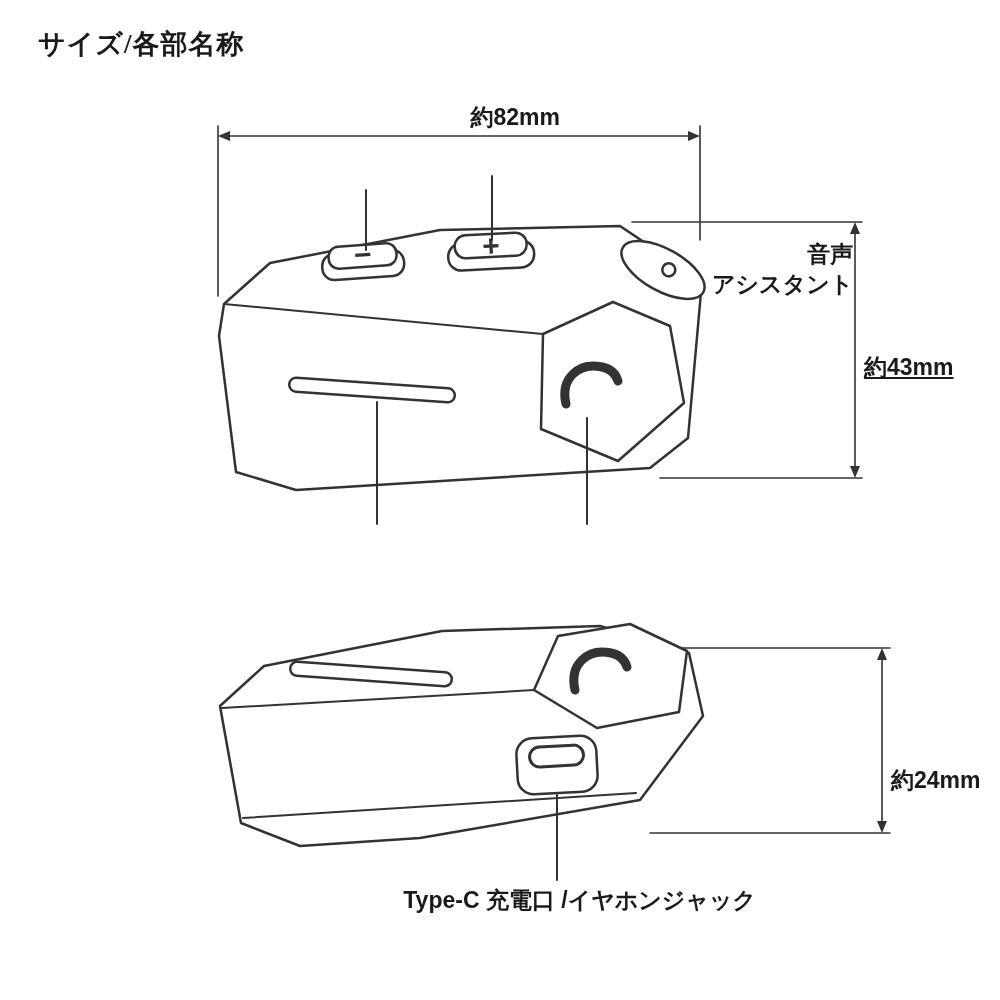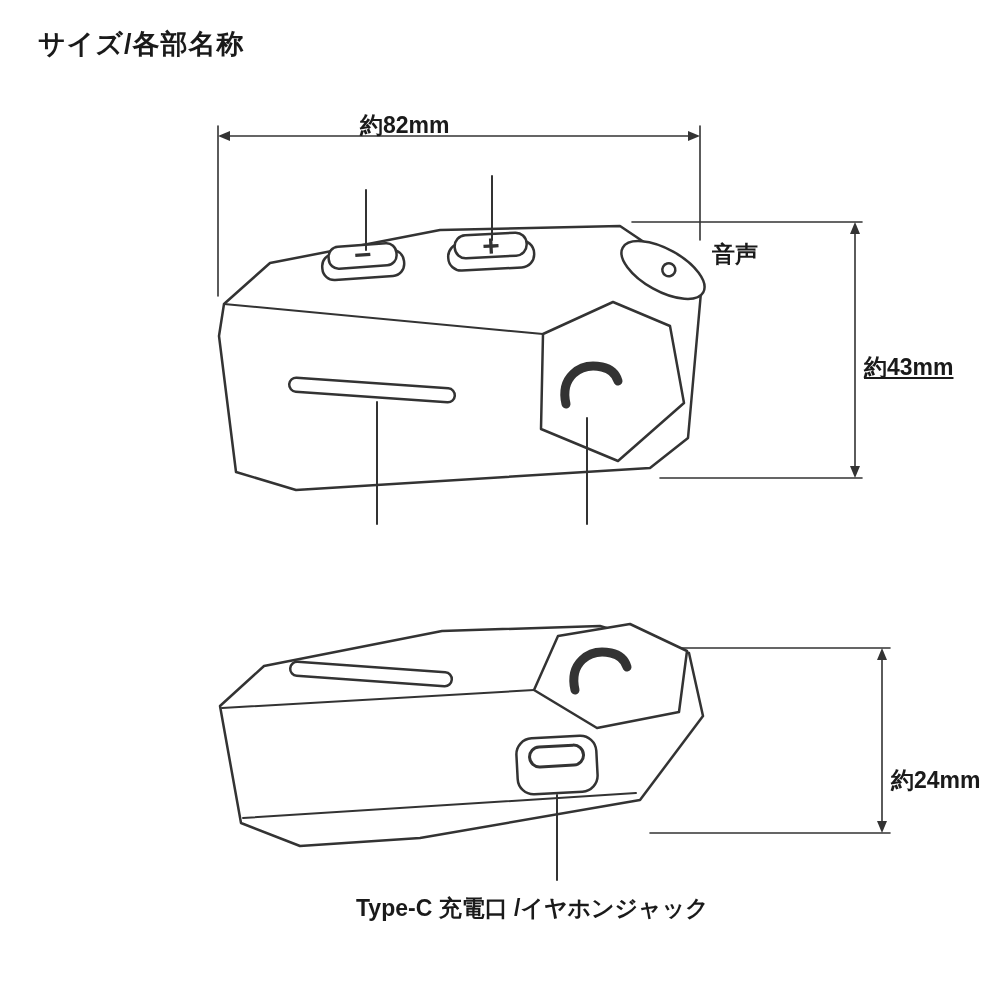--- a/index.html
+++ b/index.html
@@ -3,27 +3,27 @@
 <meta charset="utf-8">
 <style>
   html,body { margin:0; padding:0; background:#ffffff; }
   .canvas {
     position:relative; width:1000px; height:1000px; background:#ffffff;
     font-family:"Liberation Sans","DejaVu Sans",sans-serif;
     color:#1a1a1a; overflow:hidden;
   }
   .title {
     position:absolute; left:38px; top:26px; margin:0;
-    font-size:27px; font-weight:bold; letter-spacing:1px;
+    font-size:27px; font-weight:bold; letter-spacing:1px;font-family:Liberation Serif, serif;
   }
   .lbl {
     position:absolute; font-size:23px; font-weight:bold;
     white-space:nowrap; line-height:1.3;
   }
-  .center { text-align:left;margin-top:8px; }
+  .center { text-align:right; }
   svg.art { position:absolute; left:0; top:0; }
   svg text {
     font-family:"Liberation Sans","DejaVu Sans",sans-serif;
     font-weight:bold;
   }
 </style>
 </head>
 <body>
 
 <div class="canvas">
@@ -109,20 +109,21 @@
   </svg>
 
   <h1 class="title">サイズ/各部名称</h1>
 
   <div class="lbl center" style="left:360px; top:103px; width:200px;">約82mm</div>
 
 
 
   <div class="lbl" style="left:712px; top:240px;text-align:right;">
     <div>音声</div>
+    <div>アシスタント</div>
   </div>
 
   <div class="lbl" style="left:864px; top:353px;text-decoration:underline;">約43mm</div>
 
 
 
   <div class="lbl" style="left:891px; top:766px;">約24mm</div>
 
   <div class="lbl center" style="left:356px; top:886px; width:400px;">Type-C 充電口 /イヤホンジャック</div>
 

